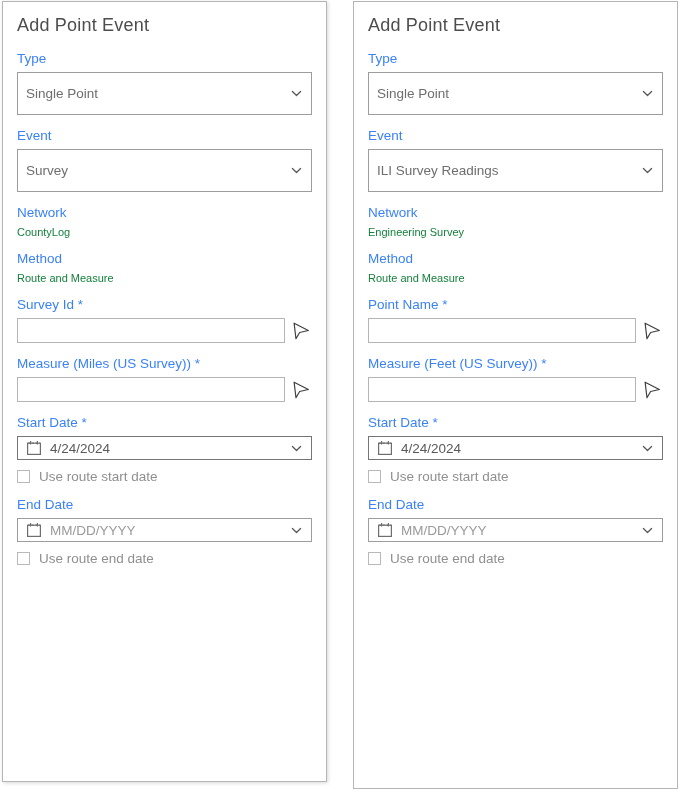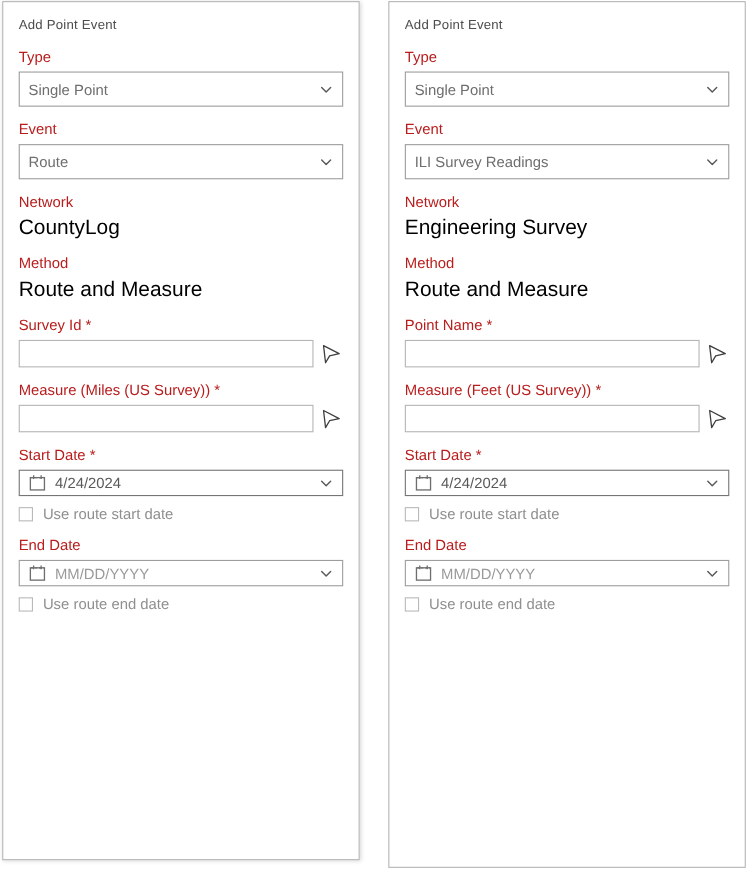--- a/index.html
+++ b/index.html
@@ -9,26 +9,26 @@
     width:680px; height:792px; position:relative; overflow:hidden;
     color:#4d4d4d;
   }
   .panel {
     position:absolute; top:1px; background:#ffffff;
     border:1px solid #b5b5b5; padding:13px 14px;
   }
   .panel-left  { left:2px;   width:325px; height:781px; box-shadow:1px 1px 4px rgba(0,0,0,0.16); }
   .panel-right { left:353px; width:325px; height:788px; }
 
-  .title { font-size:12px; color:#4d4d4d; margin-bottom:15px; letter-spacing:.2px; }
-  .label { font-size:13.5px; color:#b91c1c; margin-bottom:6px; margin-top:13px; }
-  .value { font-size:19px; color:#000000; margin-top:2px; }
+  .title { font-size:18px; color:#4d4d4d; margin-bottom:15px; letter-spacing:.2px; }
+  .label { font-size:13.5px; color:#3b82f6; margin-bottom:6px; margin-top:13px; }
+  .value { font-size:11px; color:#15803d; margin-top:2px; }
 
   .select {
-    height:32px; border:1px solid #9d9d9d; background:#fff;
+    height:43px; border:1px solid #9d9d9d; background:#fff;
     display:flex; align-items:center; padding:0 8px; cursor:pointer;
   }
   .select .sel-text { flex:1; font-size:13.5px; color:#6e6e6e; }
   .chevron { width:13px; height:13px; flex:none; }
   .chevron polyline { fill:none; stroke:#595959; stroke-width:1.6; stroke-linecap:round; stroke-linejoin:round; }
 
   .input-row { display:flex; align-items:center; }
   .text-input {
     height:25px; flex:1; border:1px solid #b5b5b5; background:#fff;
     font-family:"Liberation Sans", sans-serif; font-size:13.5px; color:#4d4d4d;
@@ -65,21 +65,21 @@
   <div class="label" style="margin-top:0">Type</div>
   <div class="select">
     <span class="sel-text">Single Point</span>
     <svg class="chevron" viewBox="0 0 16 16">
         <polyline points="3,5.5 8,10.5 13,5.5"></polyline>
       </svg>
   </div>
 
   <div class="label">Event</div>
   <div class="select">
-    <span class="sel-text">Route</span>
+    <span class="sel-text">Survey</span>
     <svg class="chevron" viewBox="0 0 16 16">
         <polyline points="3,5.5 8,10.5 13,5.5"></polyline>
       </svg>
   </div>
 
   <div class="label">Network</div>
   <div class="value">CountyLog</div>
 
   <div class="label">Method</div>
   <div class="value">Route and Measure</div>

